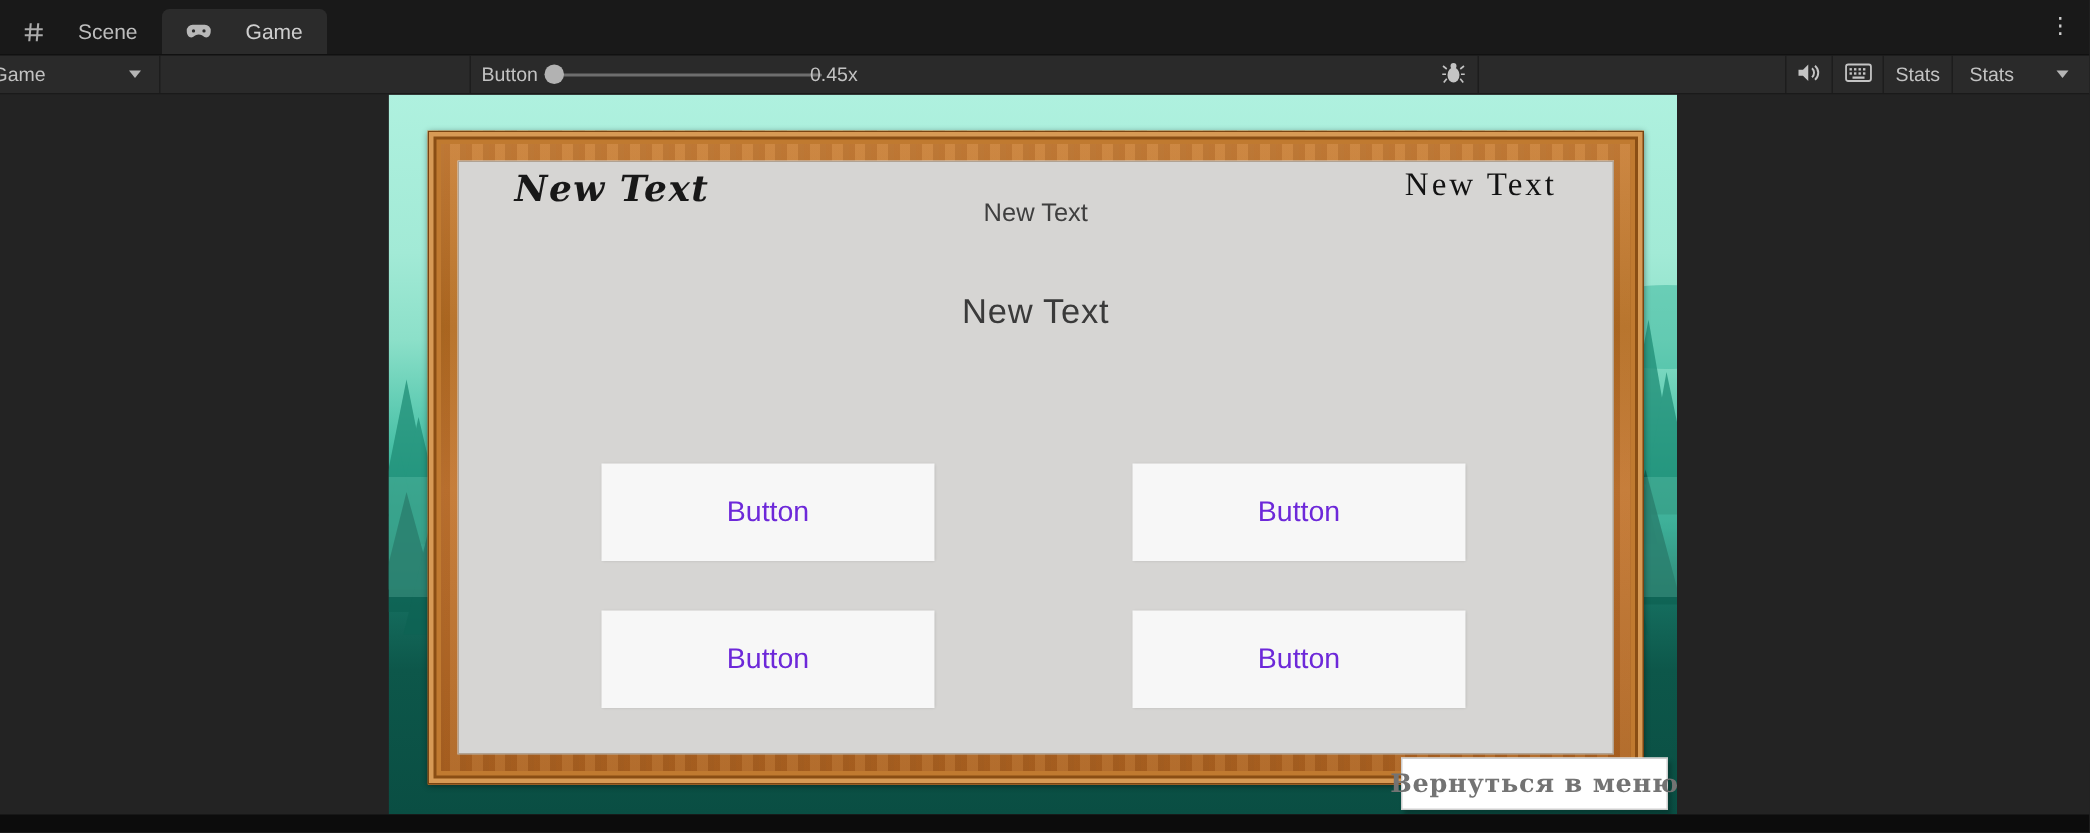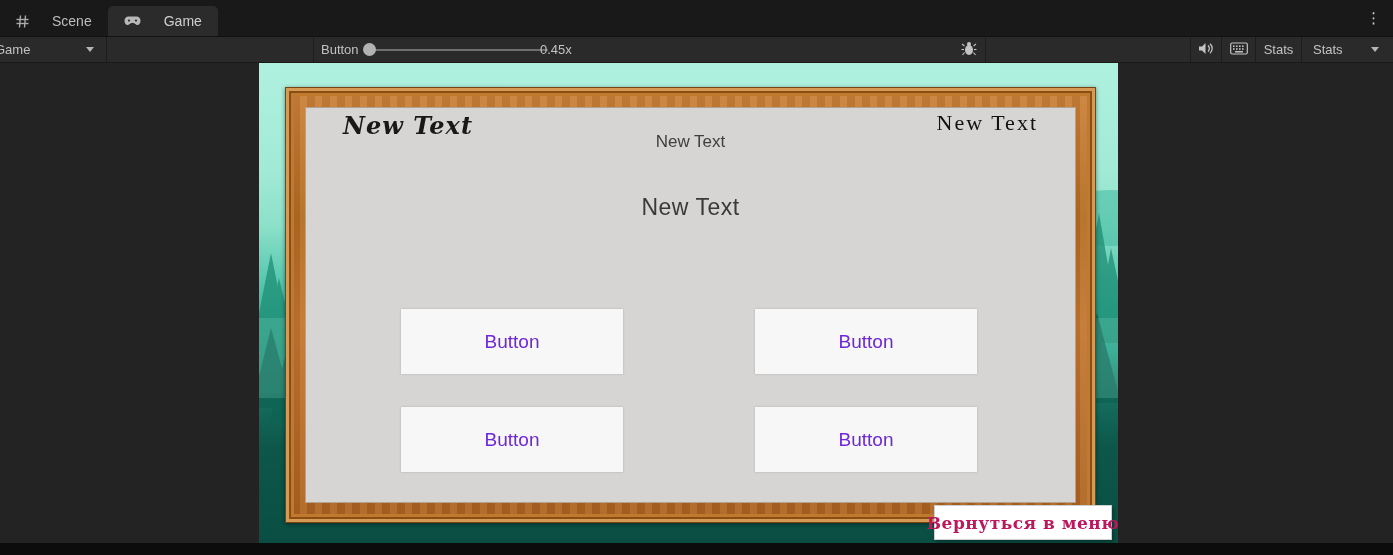--- a/index.html
+++ b/index.html
@@ -125,21 +125,21 @@
   .gbtn.tl { left: 96px; top: 202px; }
   .gbtn.tr { left: 450px; top: 202px; }
   .gbtn.bl { left: 96px; top: 300px; }
   .gbtn.br { left: 450px; top: 300px; }
 
   .return-btn {
     position: absolute; left: 675px; top: 442px; width: 178px; height: 35px;
     background: #ffffff; border: 1px solid #cfcfcf;
     display: flex; align-items: center; justify-content: center;
     font-family: "DejaVu Serif", serif; font-weight: bold;
-    font-size: 17px; color: #be185d; letter-spacing: 0.5px;
+    font-size: 17px; color: #737373; letter-spacing: 0.5px;
     box-shadow: 2px 3px 3px rgba(0,0,0,0.25);
     z-index: 5; white-space: nowrap;
   }
 
   .bottom-strip {
     position: absolute; left: 0; top: 543px; width: 1393px; height: 12px;
     background: #0c0c0c;
   }
 </style>
 </head>

